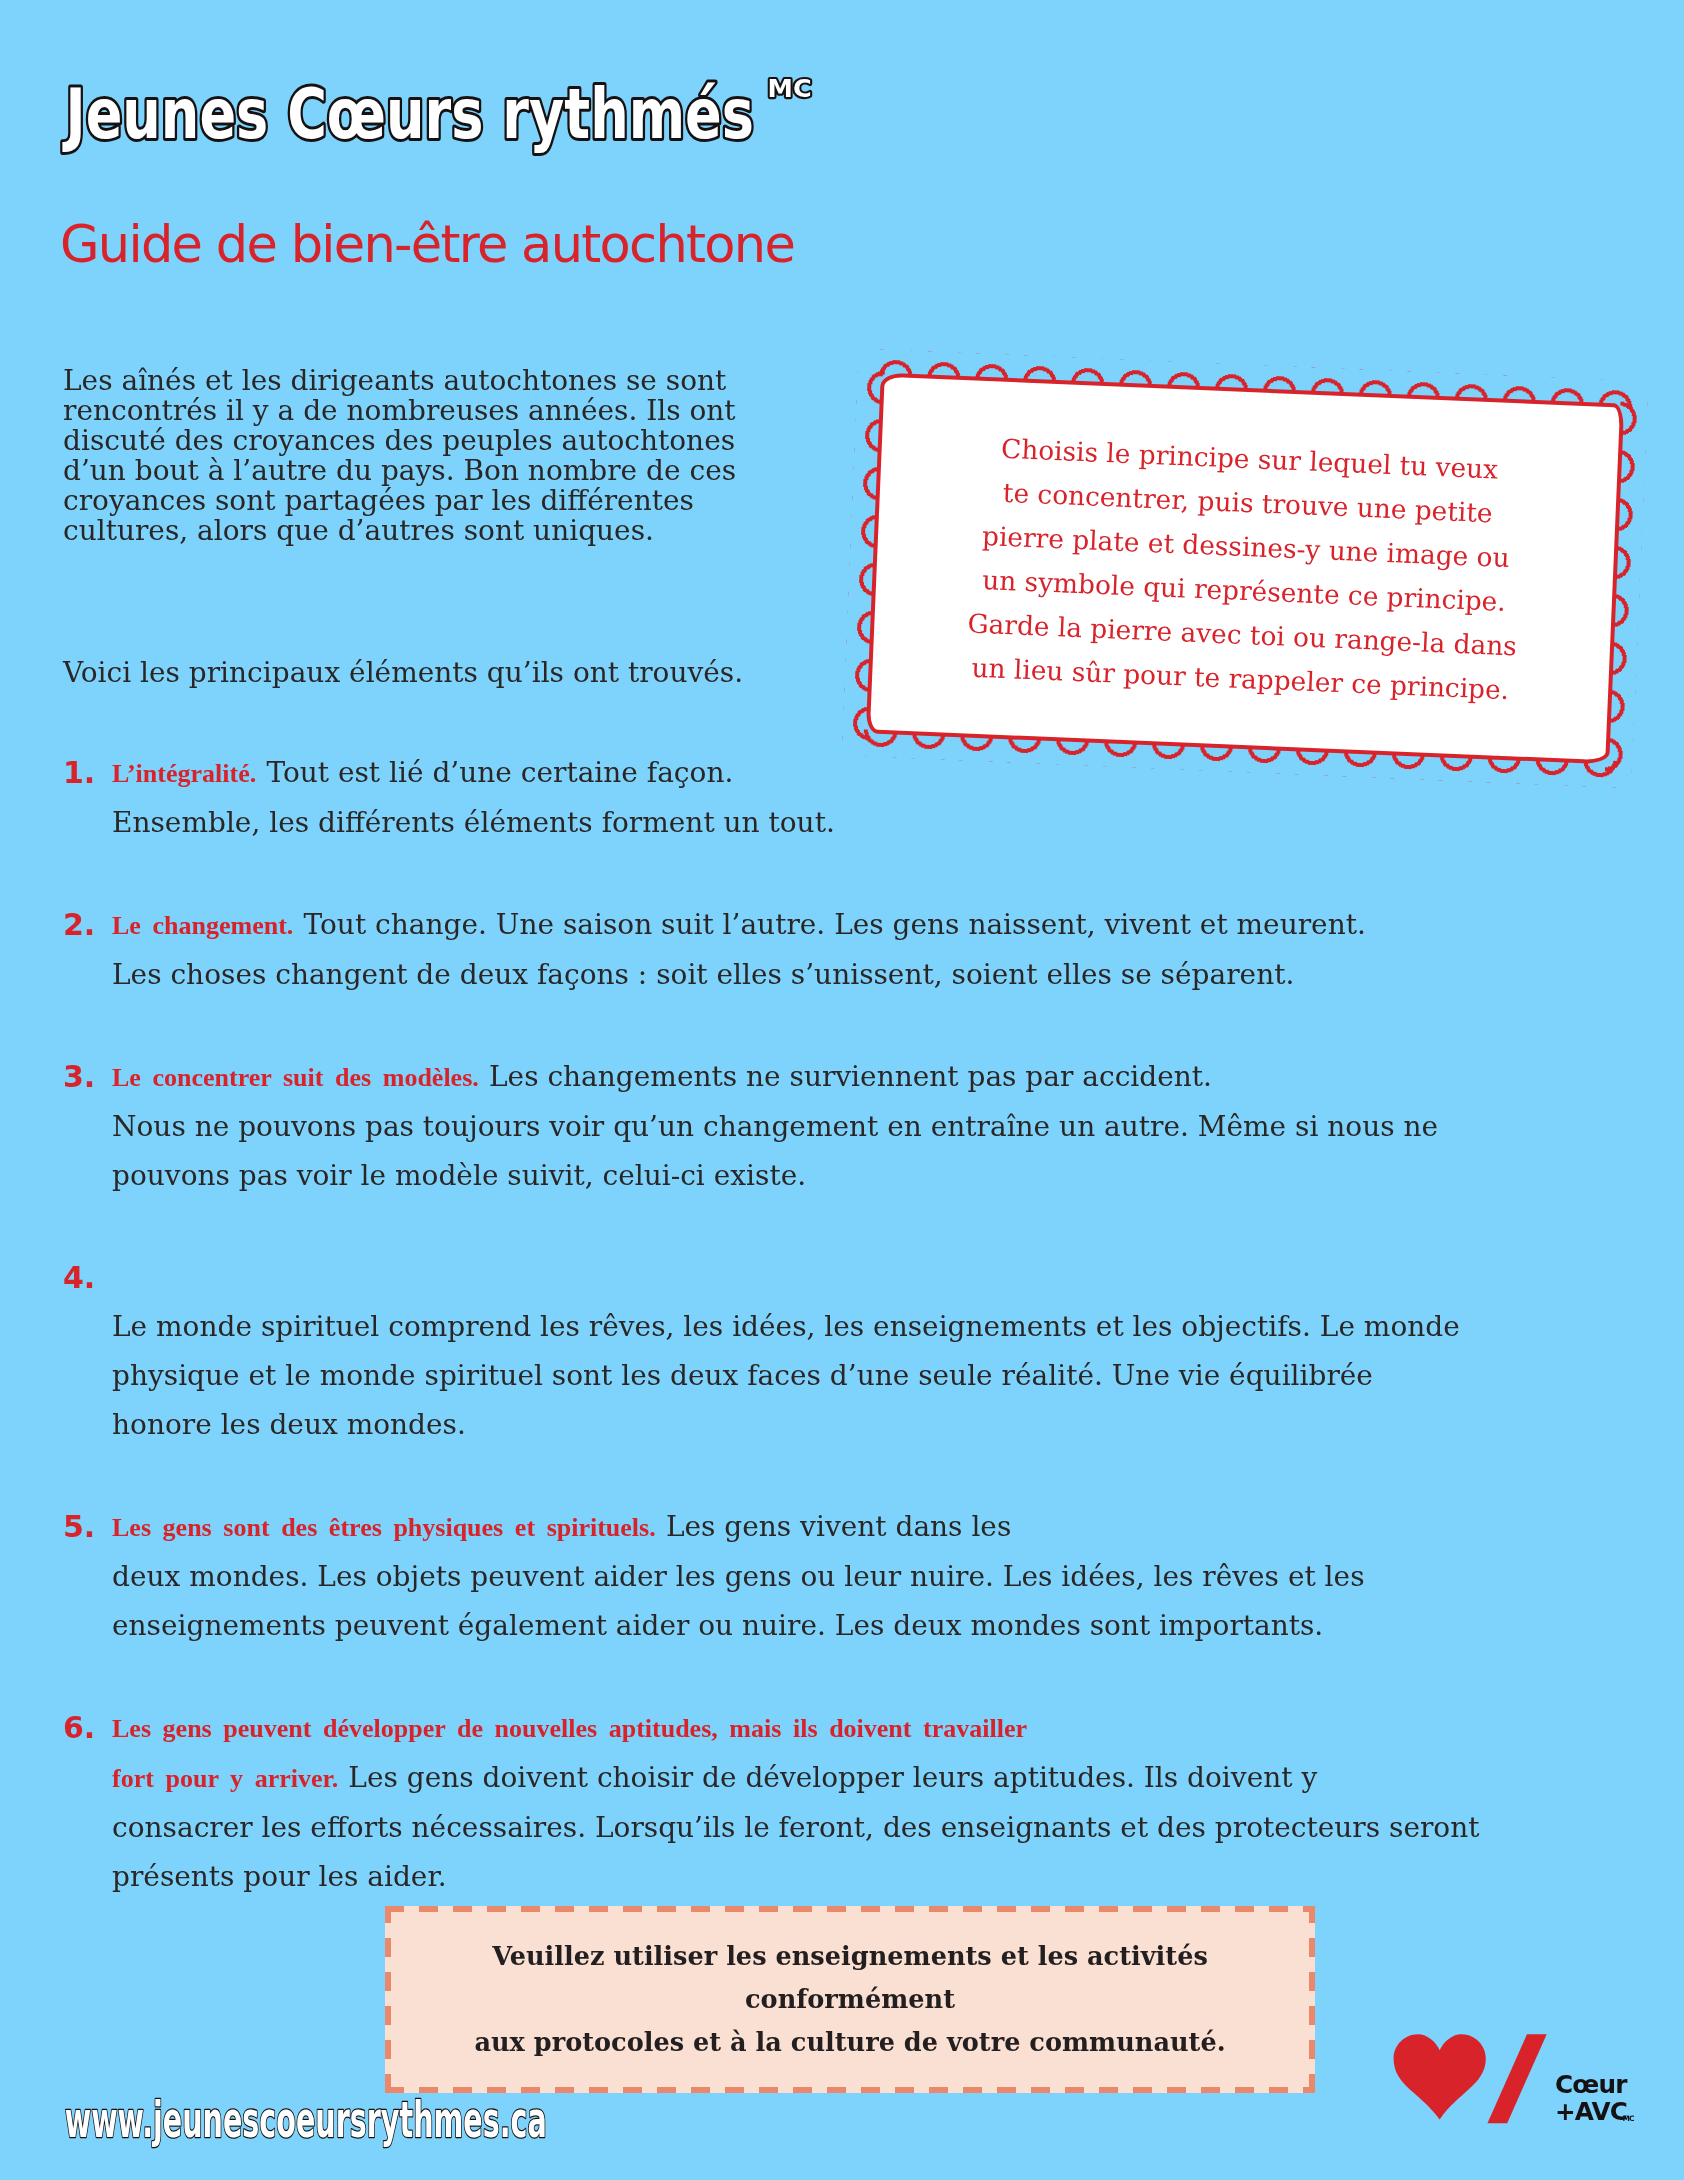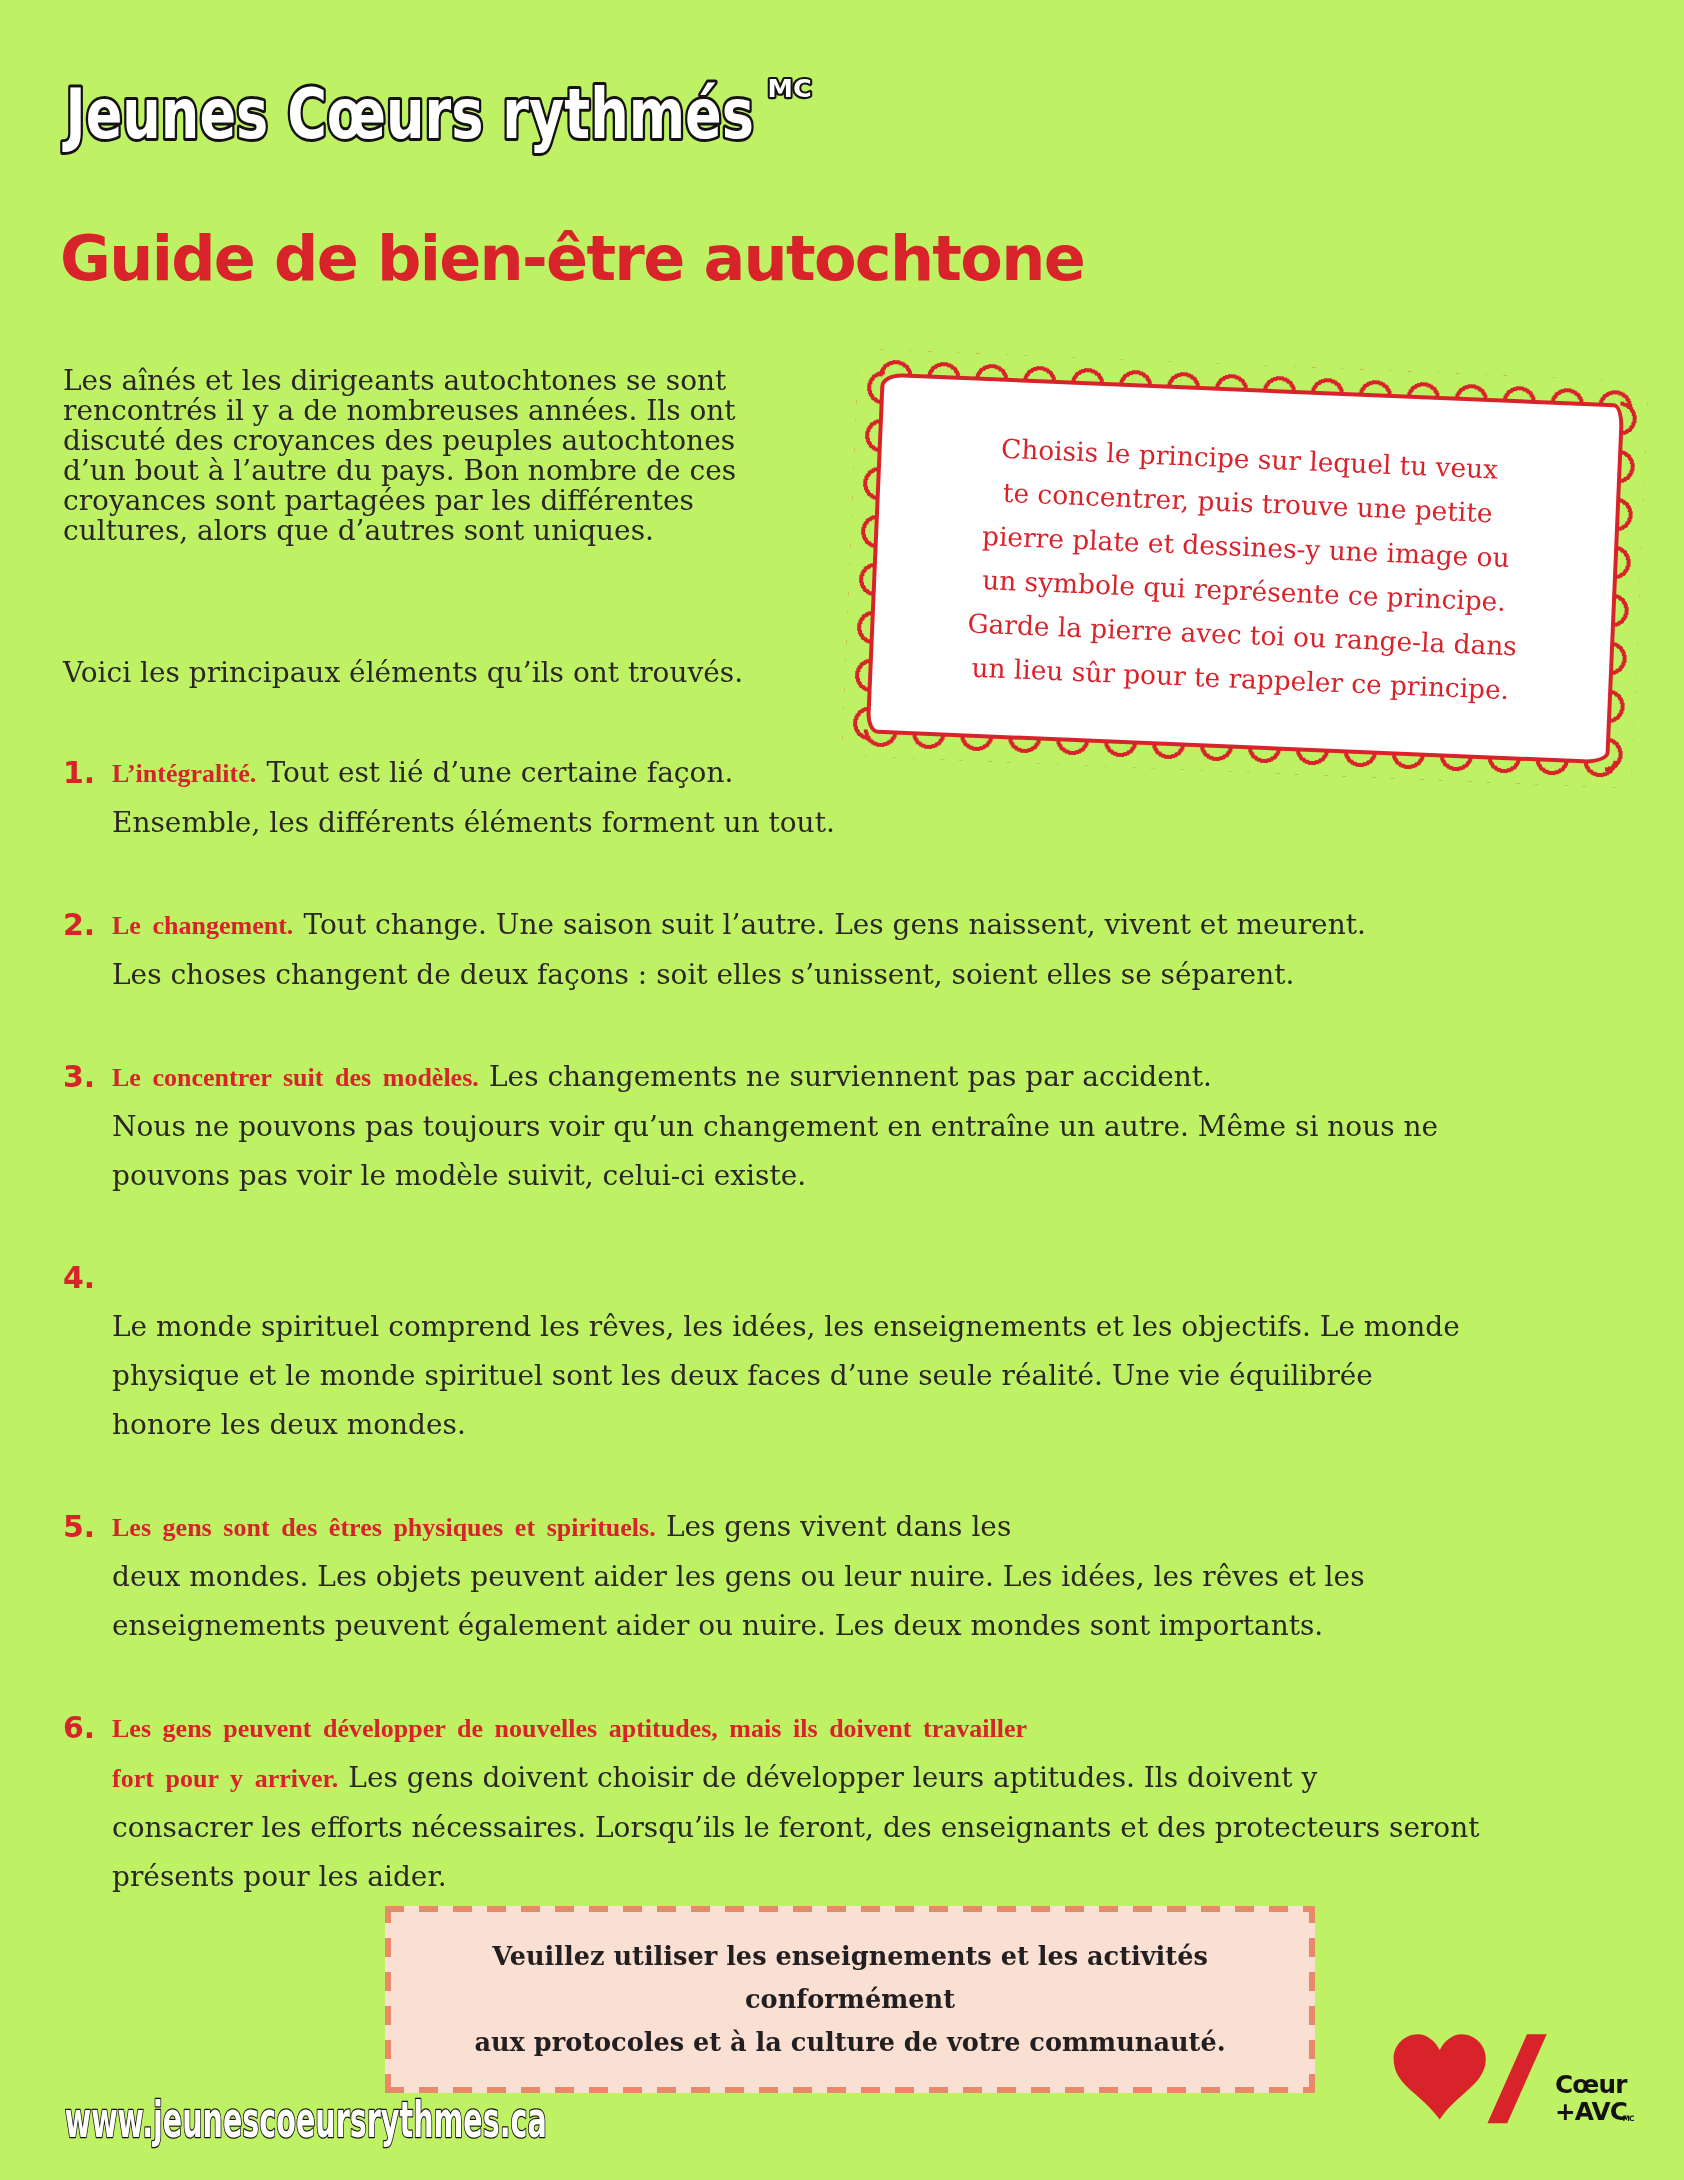--- a/index.html
+++ b/index.html
@@ -6,45 +6,45 @@
     --red:#d8232b;
     --ink:#2b2626;
     --notice-bg:#fadfd3;
     --notice-dash:#e9886b;
   }
   *{margin:0;padding:0;box-sizing:border-box;}
   html,body{background:#ffffff;}
   #page{
     position:relative;
     width:1685px;height:2181px;
-    background:#bef264;
+    background:#7dd3fc;
     overflow:hidden;
     font-family:"DejaVu Serif", serif;
     color:var(--ink);
   }
   
   .brand-logo{position:absolute;left:56px;top:60px;}
   .bubble-main{
     font-family:"DejaVu Sans", sans-serif;
     font-weight:bold;
     fill:#ffffff;stroke:#161213;stroke-width:7px;
     stroke-linejoin:round;paint-order:stroke fill;
   }
   .bubble-tm{
     font-family:"DejaVu Sans", sans-serif;
     font-weight:bold;
     fill:#ffffff;stroke:#161213;stroke-width:5px;
     stroke-linejoin:round;paint-order:stroke fill;
   }
   
   .title{
-    position:absolute;left:60px;top:226px;
-    font-family:"DejaVu Sans", sans-serif;
-    font-weight:bold;
-    font-size:62px;line-height:1.05;
+    position:absolute;left:60px;top:218px;
+    font-family:"DejaVu Sans", sans-serif;
+    font-weight:normal;
+    font-size:51px;line-height:1.05;
     letter-spacing:-1.7px;
     color:var(--red);
     white-space:nowrap;
   }
   
   .intro{
     position:absolute;left:63px;top:366px;width:835px;
     font-size:28px;line-height:30px;
     white-space:pre-line;
     color:var(--ink);

